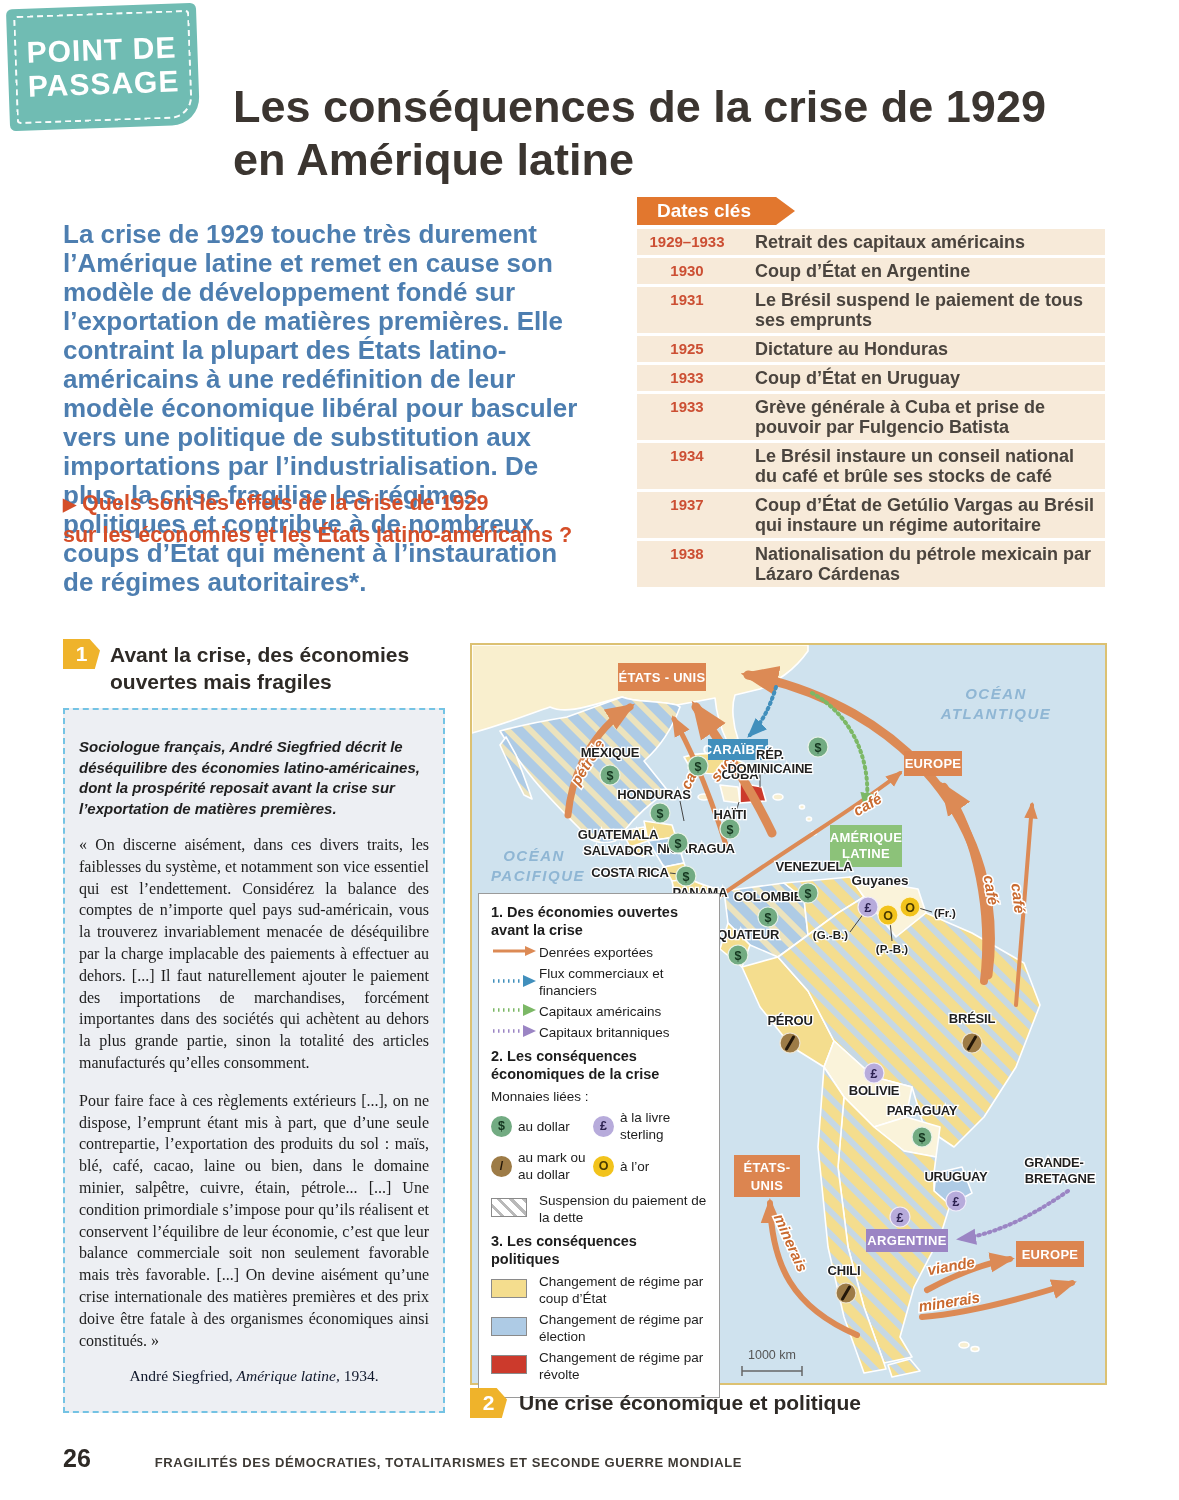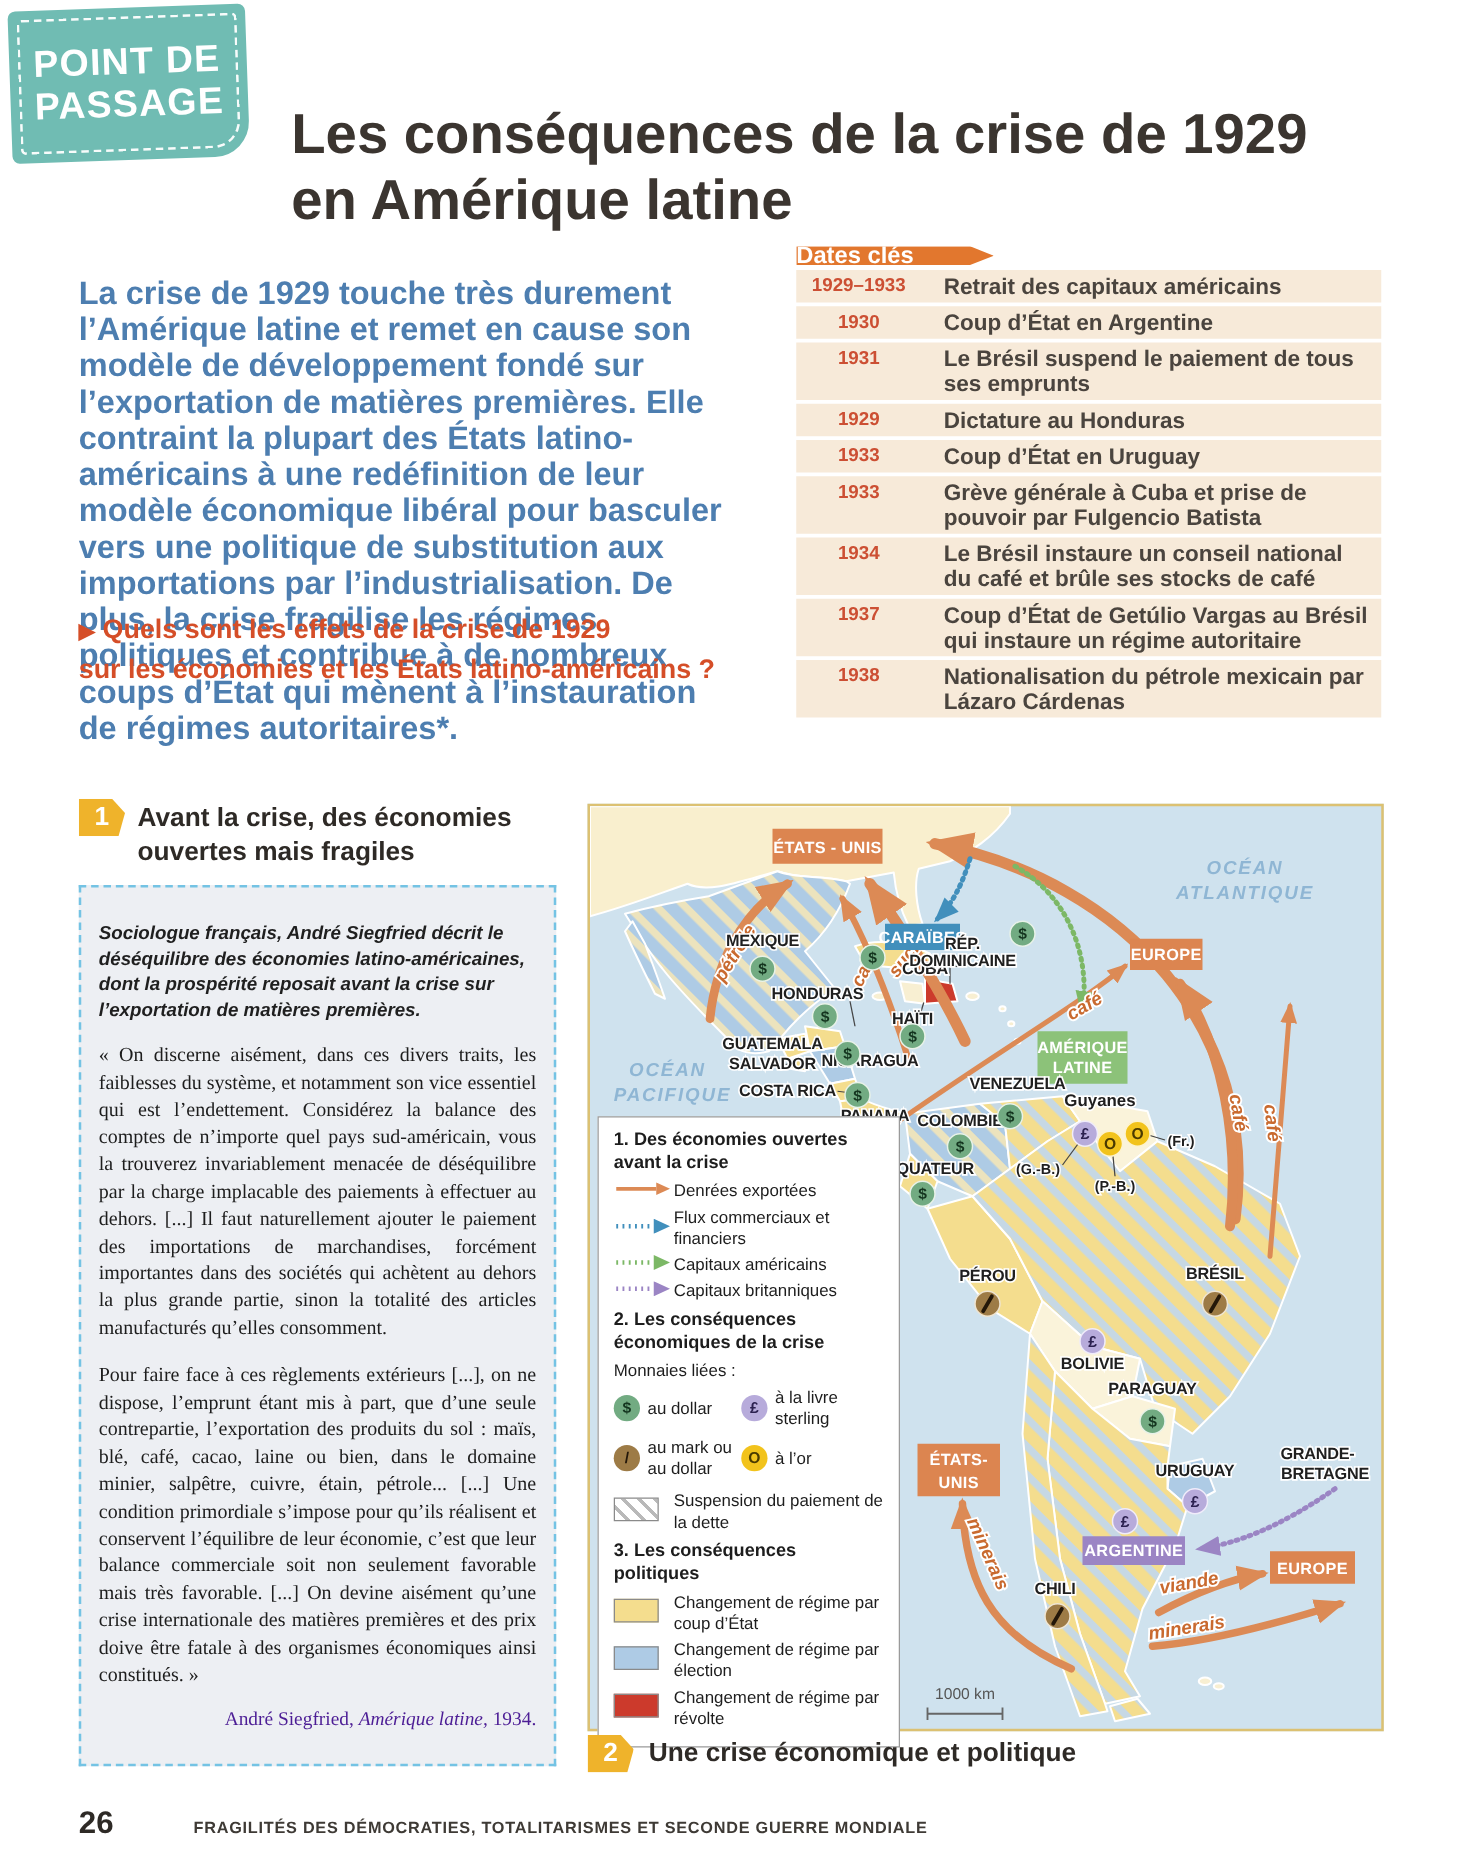--- a/index.html
+++ b/index.html
@@ -11,39 +11,39 @@
   .pp-badge::after{content:"";position:absolute;inset:7px;border:2px dashed rgba(255,255,255,.95);border-radius:4px 4px 22px 4px;}
   .pp-badge .pp-text{color:#fff;font-weight:700;font-size:30px;line-height:34px;text-align:left;letter-spacing:1px;}
   .page-title{position:absolute;left:233px;top:50px;font-size:45px;line-height:53px;font-weight:700;color:#3b3530;}
 
   .intro{position:absolute;left:63px;top:194px;width:528px;font-size:26px;line-height:29px;font-weight:700;color:#4d7eb0;}
   .question{position:absolute;left:63px;top:466px;width:540px;font-size:21.5px;line-height:30px;font-weight:700;color:#d54e28;}
   .question .q-marker{font-size:17px;margin-right:6px;}
 
   
   .dates{position:absolute;left:637px;top:197px;width:468px;}
-  .dates-tab{width:158px;height:15px;background:#e2772e;color:#fff;font-weight:700;font-size:19px;
-    display:flex;align-items:center;padding-left:0;box-sizing:border-box;
+  .dates-tab{width:158px;height:28px;background:#e2772e;color:#fff;font-weight:700;font-size:19px;
+    display:flex;align-items:center;padding-left:20px;box-sizing:border-box;
     clip-path:polygon(0 0,88% 0,100% 50%,88% 100%,0 100%);}
   .dates-rows{margin-top:4px;}
   .date-row{display:flex;background:#f7ead9;margin-bottom:3px;padding:3px 8px 3px 0;}
   .date-year{width:100px;flex:0 0 100px;text-align:center;color:#cc4f33;font-weight:700;font-size:15px;line-height:20px;}
   .date-text{flex:1;padding-left:18px;color:#4a443e;font-weight:700;font-size:18px;line-height:20px;}
 
   
   .num-badge{display:inline-block;width:37px;height:30px;background:#efb32b;color:#fff;font-weight:700;font-size:21px;
     text-align:center;line-height:30px;clip-path:polygon(0 0,72% 0,100% 38%,86% 100%,0 100%);}
   .doc1-head{position:absolute;left:63px;top:641px;width:395px;font-size:21px;line-height:27px;font-weight:700;color:#2e2a26;}
   .doc1-head .num-badge{float:left;margin-right:10px;margin-top:-2px;}
   .quote-box{position:absolute;left:63px;top:708px;width:382px;box-sizing:border-box;border:2px dashed #74c3e4;
     background:#edeff3;padding:12px 14px 10px 14px;}
   .chapeau{font-style:italic;font-weight:700;font-size:15px;line-height:20.5px;color:#1f1f1f;}
   .quote-p{font-family:"Liberation Serif",serif;font-size:16px;line-height:21.8px;color:#1d1d1d;text-align:justify;margin-top:8px;}
   .quote-p.second{margin-top:0;}
-  .citation{margin-top:7px;text-align:right;font-family:"Liberation Serif",serif;font-size:15.5px;color:#4c1d95;}
+  .citation{margin-top:7px;text-align:center;font-family:"Liberation Serif",serif;font-size:15.5px;color:#0f172a;}
   .citation .work{font-style:italic;}
 
   
   .map-wrap{position:absolute;left:470px;top:643px;width:637px;height:742px;box-sizing:border-box;
     border:2px solid #dcc172;background:#cfe2ee;}
   .map-svg{position:absolute;left:0;top:0;width:100%;height:100%;}
 
   .clabel{font:700 13px "Liberation Sans",sans-serif;fill:#1f1f1f;letter-spacing:-.2px;
     paint-order:stroke;stroke:#ffffff;stroke-width:2.6px;text-anchor:middle;}
   .abbr{font:700 11.5px "Liberation Sans",sans-serif;fill:#1f1f1f;paint-order:stroke;stroke:#fff;stroke-width:2.4px;}
@@ -116,21 +116,21 @@
         </div>
       <div class="date-row">
           <div class="date-year">1930</div>
           <div class="date-text">Coup d’État en Argentine</div>
         </div>
       <div class="date-row">
           <div class="date-year">1931</div>
           <div class="date-text">Le Brésil suspend le paiement de tous ses emprunts</div>
         </div>
       <div class="date-row">
-          <div class="date-year">1929</div>
+          <div class="date-year">1925</div>
           <div class="date-text">Dictature au Honduras</div>
         </div>
       <div class="date-row">
           <div class="date-year">1933</div>
           <div class="date-text">Coup d’État en Uruguay</div>
         </div>
       <div class="date-row">
           <div class="date-year">1933</div>
           <div class="date-text">Grève générale à Cuba et prise de pouvoir par Fulgencio Batista</div>
         </div>

